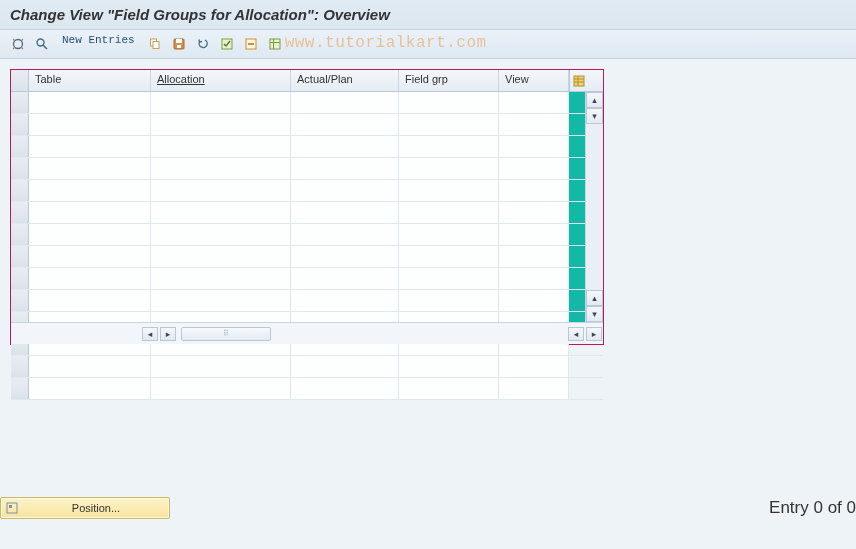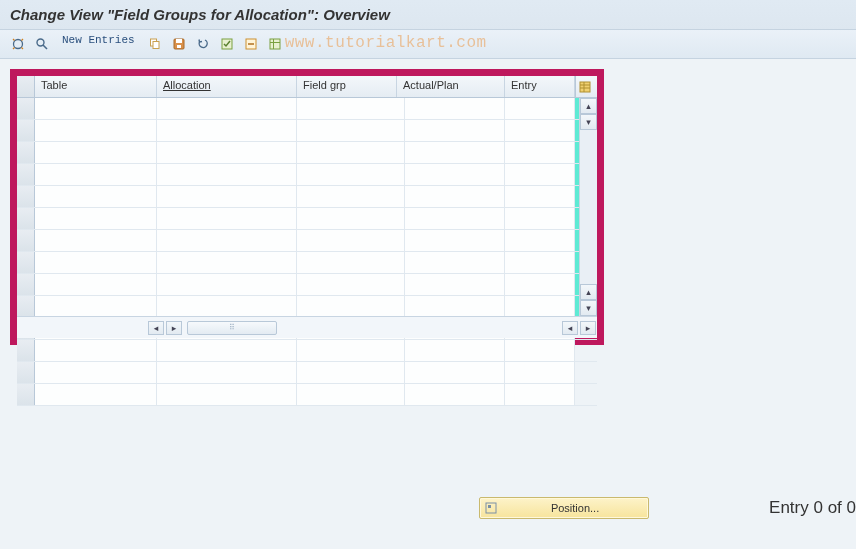--- a/index.html
+++ b/index.html
@@ -52,22 +52,22 @@
       font-weight: 500;
       letter-spacing: 0.5px;
       opacity: 0.85;
       pointer-events: none;
       margin-left: -4px;
     }
     .content-area {
       padding: 10px;
     }
     .table-frame {
-      background: #5eead4;
-      border: 7px solid #be185d;
+      background: #14b8a6;
+      border: 1px solid #be185d;
       width: 594px;
       height: 276px;
       position: relative;
     }
     .table-header {
       display: flex;
       height: 22px;
       background: linear-gradient(#f3f7fa, #e5ecf3);
       border-bottom: 1px solid #b8c8d8;
     }
@@ -177,21 +177,21 @@
       display:flex;align-items:center;justify-content:center;
       color:#9db0c3;font-size:8px;
     }
     .hscroll-track { flex: 1; }
     .bottom-bar {
       position: absolute;
       left: 0; right: 0;
       bottom: 30px;
       display: flex;
       align-items: center;
-      justify-content: flex-end;
+      justify-content: space-between;
       gap: 120px;
     }
     .position-btn {
       display: inline-flex;
       align-items: center;
       width: 170px;
       height: 22px;
       background: linear-gradient(#fdf3c9, #f7e49c);
       border: 1px solid #c9b96e;
       border-radius: 2px;
@@ -279,23 +279,23 @@
   <span class="watermark">www.tutorialkart.com</span>
 </div>
 
 <div class="content-area">
   <div class="table-frame">
 
     <div class="table-header">
       <div class="row-selector-header"></div>
       <div class="th col-table">Table</div>
       <div class="th col-allocation">Allocation</div>
+      <div class="th col-actualplan">Actual/Plan</div>
       <div class="th col-fieldgrp">Field grp</div>
-      <div class="th col-actualplan">Actual/Plan</div>
-      <div class="th col-name">Entry</div>
+      <div class="th col-name">View</div>
       <div class="settings-col">
         <svg width="12" height="12" viewBox="0 0 12 12">
             <rect x="1" y="1" width="10" height="10" fill="#f0d070" stroke="#b09030"></rect>
             <line x1="1" y1="4" x2="11" y2="4" stroke="#b09030"></line>
             <line x1="1" y1="7" x2="11" y2="7" stroke="#b09030"></line>
             <line x1="5" y1="1" x2="5" y2="11" stroke="#b09030"></line>
           </svg>
       </div>
     </div>
 

